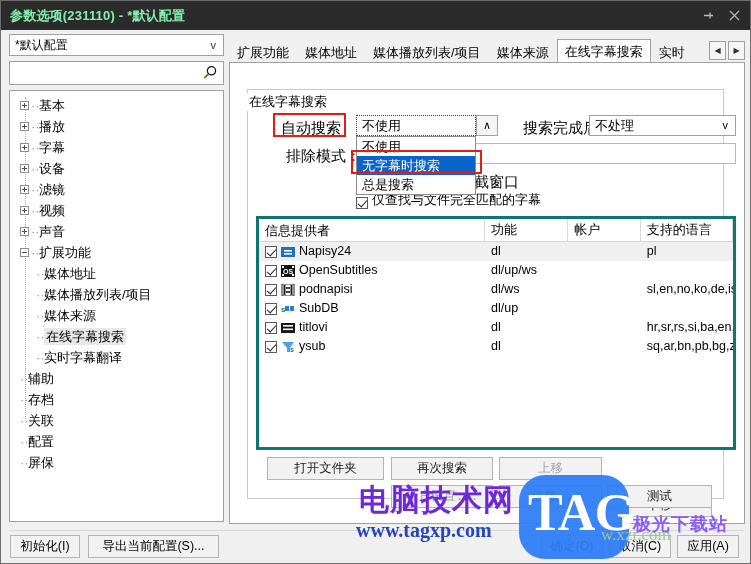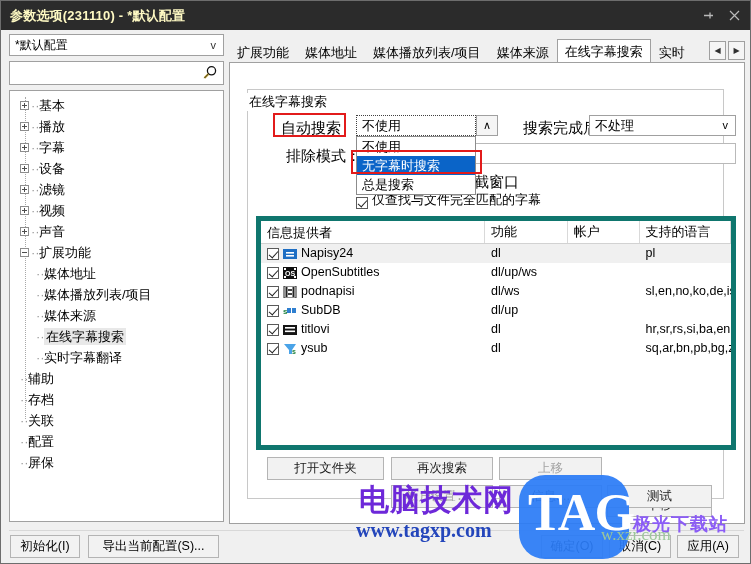--- a/index.html
+++ b/index.html
@@ -31,21 +31,21 @@
     background: #2b2b2b;
     color: #ffffff;
     box-sizing: border-box;
   }
   .titlebar-text {
     position: absolute;
     left: 9px; top: 6px;
     font-size: 13px;
     font-weight: bold;
     letter-spacing: .2px;
-    color: #fef9c3;
+    color: #86efac;
     white-space: nowrap;
   }
   .title-btns {
     position: absolute;
     right: 6px; top: 4px;
     display: flex;
     gap: 2px;
   }
   .title-btn {
     width: 24px; height: 20px;
@@ -324,21 +324,21 @@
     border-width: 0 1.6px 1.6px 0;
     transform: rotate(42deg);
   }
 
   
   .listview {
     position: absolute;
     left: 255px; top: 186px;
     width: 480px; height: 234px;
     background: #ffffff;
-    border: 5px solid #0f766e;
+    border: 3px solid #0f766e;
     box-sizing: border-box;
     overflow: hidden;
   }
   .lv-head {
     display: flex;
     height: 22px;
     border-bottom: 1px solid #d2d2d2;
     background: #ffffff;
   }
   .lv-head div {

